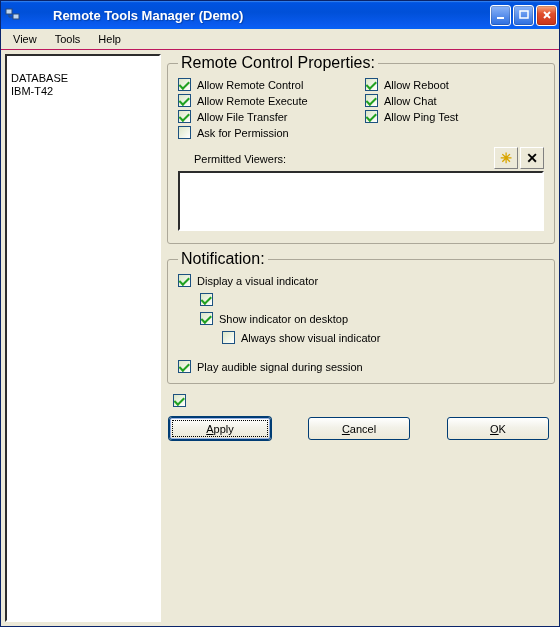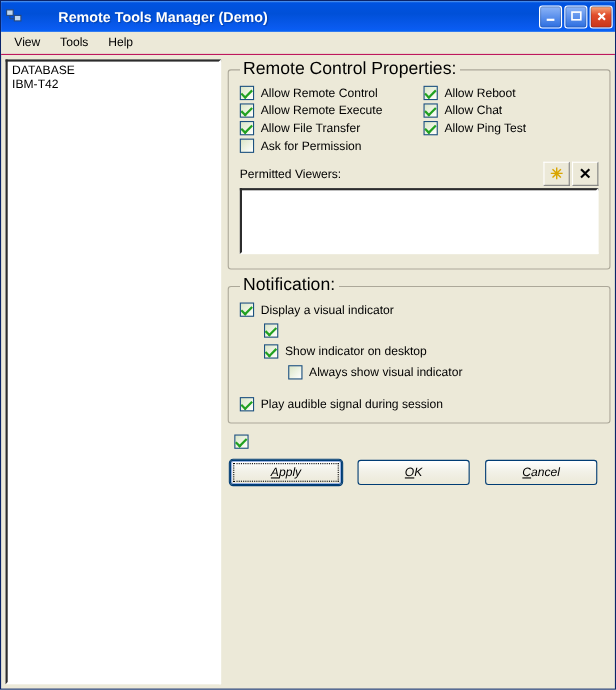--- a/index.html
+++ b/index.html
@@ -58,26 +58,26 @@
     padding: 2px 8px;
     cursor: default;
   }
   .client {
     flex: 1;
     display: flex;
     padding: 4px;
     gap: 6px;
   }
   .listpane {
-    width: 196px;
+    width: 156px;
     background: #fff;
     border: 2px inset #fff;
     border-top-color: #808080;
     border-left-color: #808080;
-    padding: 2px 4px;
+    padding: 16px 4px;
     overflow: auto;
   }
   .listpane .list-item {
     padding: 0 0 1px 0;
     cursor: default;
     white-space: nowrap;
   }
   .rightpane {
     flex: 1;
     display: flex;
@@ -120,21 +120,21 @@
     content: "";
     width: 8px; height: 4px;
     border-left: 2px solid #21a121;
     border-bottom: 2px solid #21a121;
     transform: rotate(-45deg) translate(0px, -1px);
   }
   .pv-row {
     display: flex;
     align-items: center;
     justify-content: space-between;
-    margin: 4px 0 2px 0;
+    margin: 4px 0 2px 16px;
   }
   .pv-label { padding-top: 1px; }
   .pv-btns { display: flex; gap: 2px; }
   .tool-btn {
     width: 24px; height: 22px;
     border: 1px solid #808080;
     border-top-color: #fff; border-left-color: #fff;
     background: #ece9d8;
     display: flex; align-items: center; justify-content: center;
     font-size: 14px; font-weight: bold;
@@ -149,24 +149,23 @@
     resize: none;
     font-family: inherit;
     font-size: 11px;
   }
   .indent1 { margin-left: 22px; }
   .indent2 { margin-left: 44px; }
   .stack { display: flex; flex-direction: column; gap: 6px; }
   .single-chk { display: flex; align-items: center; gap: 6px; margin: 4px 0 2px 6px; }
   .btn-row {
     display: flex;
-    justify-content: flex-start;
+    justify-content: space-between;
     gap: 14px;
     padding: 2px 6px 4px 2px;
-    font-style: italic;
   }
   .btn {
     width: 102px;
     height: 23px;
     border: 1px solid #003c74;
     border-radius: 3px;
     background: linear-gradient(to bottom, #ffffff 0%, #f2f1e8 45%, #ece9d8 100%);
     display: inline-flex; align-items: center; justify-content: center;
     font-size: 11px;
     cursor: default;
@@ -308,22 +307,22 @@
         <label class="chk">
           <span class="chkbox checked"></span>
         </label>
       </div>
 
       <div class="btn-row">
         <div class="btn default">
           <span><span class="u">A</span><span>pply</span></span>
         </div>
         <div class="btn">
+          <span><span class="u">C</span><span>ancel</span></span>
+        </div>
+        <div class="btn">
           <span><span class="u">O</span><span>K</span></span>
-        </div>
-        <div class="btn">
-          <span><span class="u">C</span><span>ancel</span></span>
         </div>
       </div>
 
     </div>
   </div>
 </div>
 
 </body></html>

